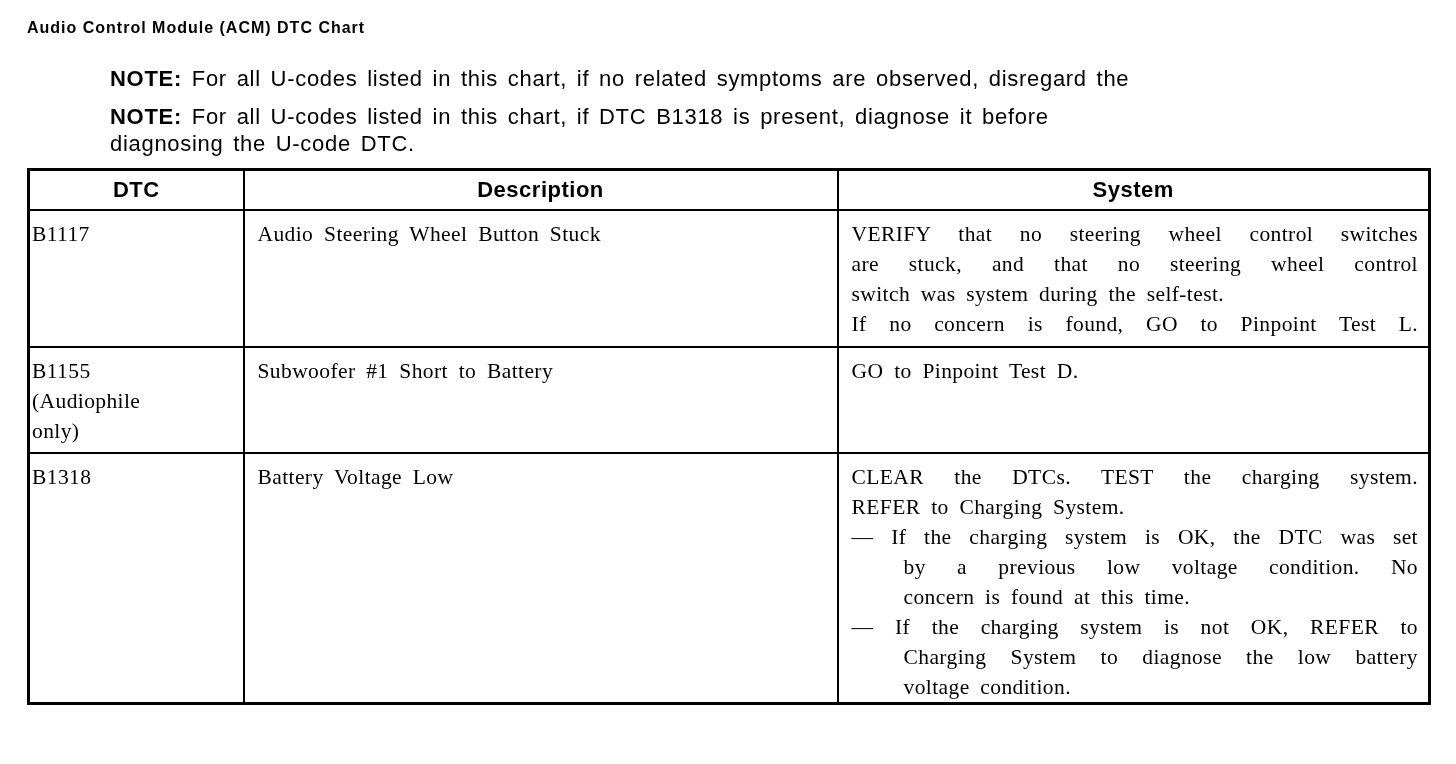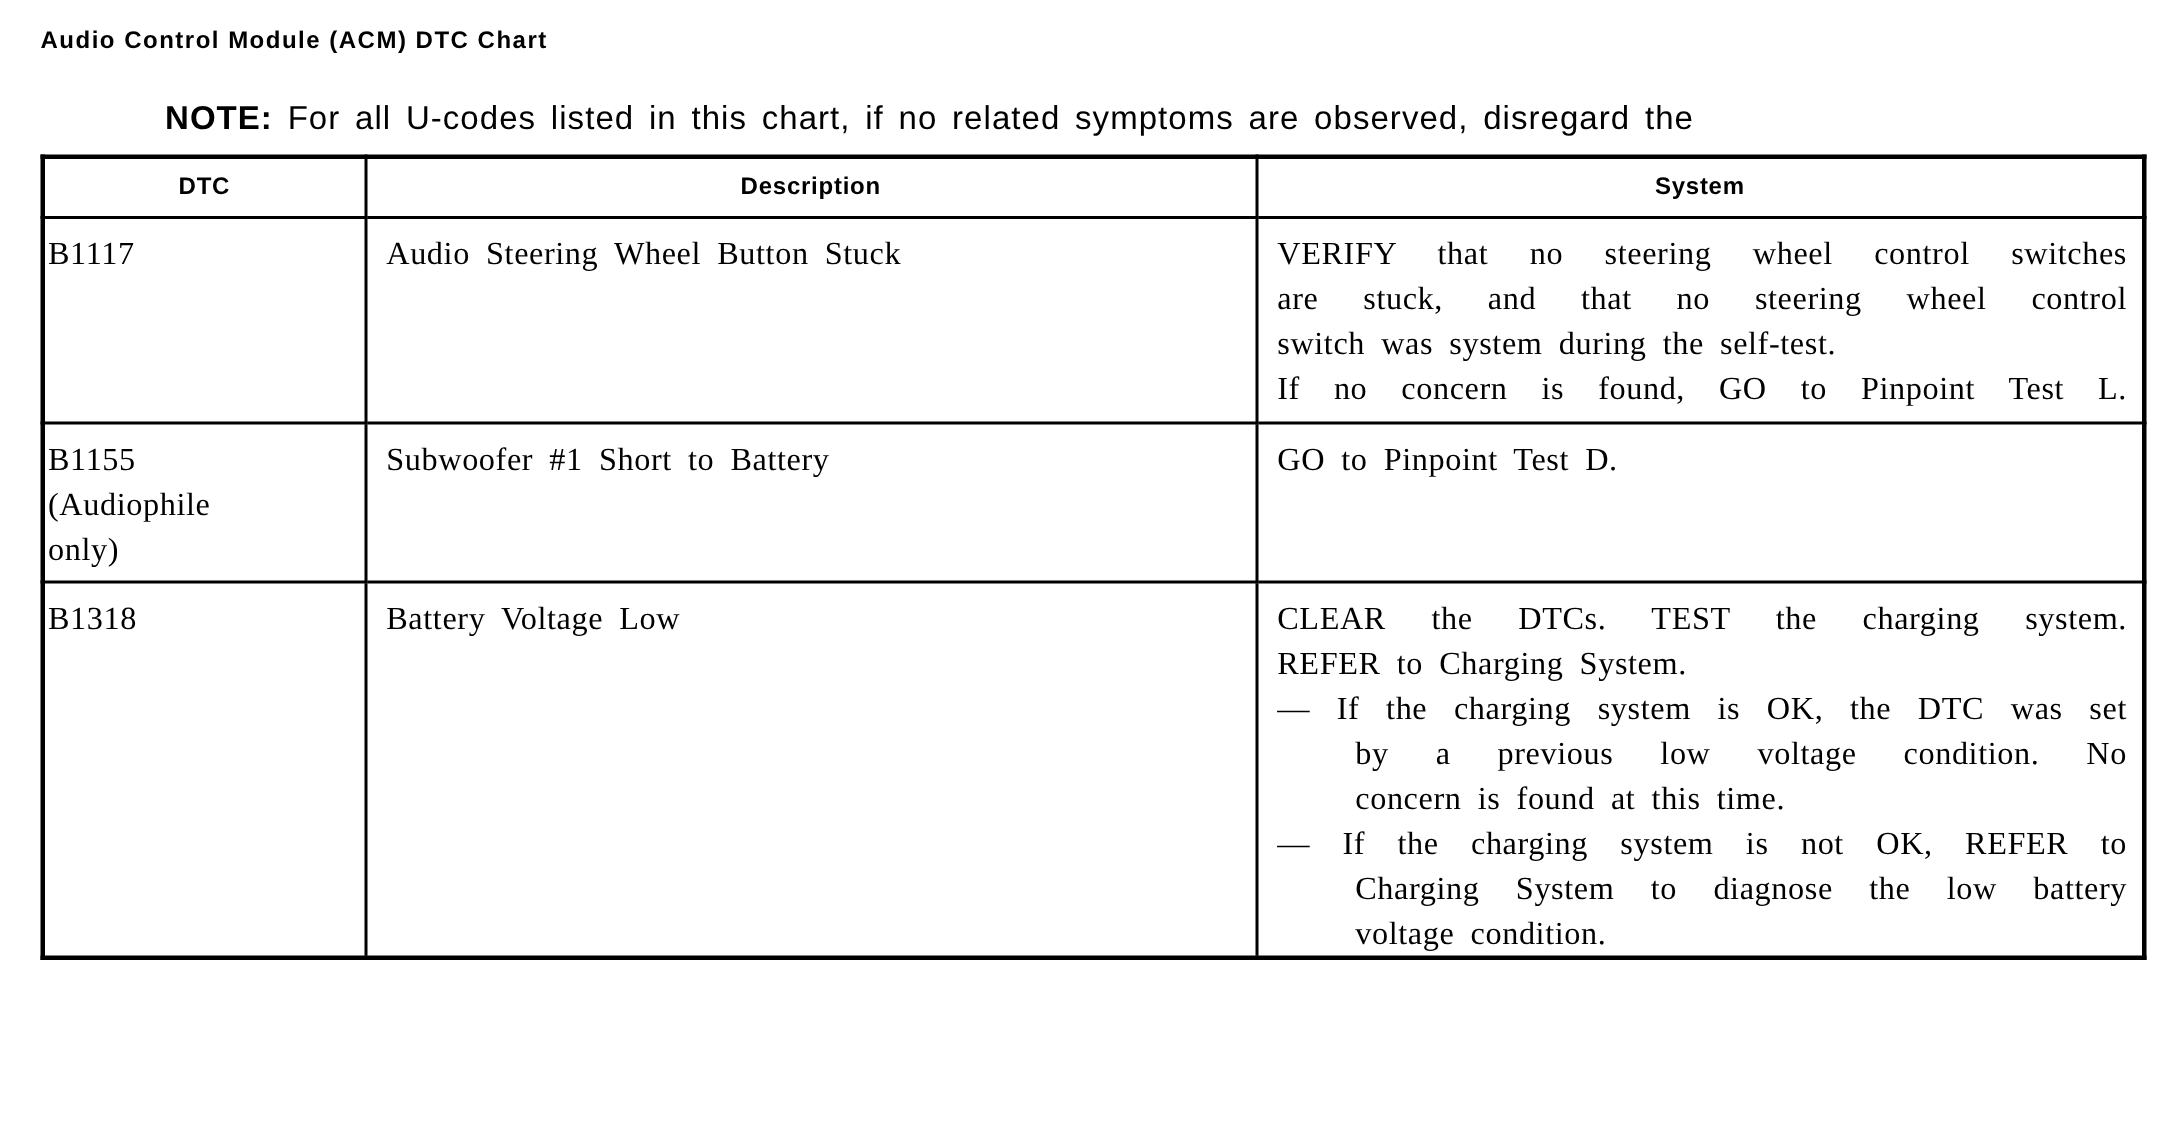--- a/index.html
+++ b/index.html
@@ -25,21 +25,21 @@
 
   table.dtc-table {
     width: 1401px; margin-top: 11px;
     border-collapse: collapse; table-layout: fixed;
     border: 3px solid #000;
   }
   .dtc-table th, .dtc-table td { border: 2px solid #000; }
   .dtc-table thead tr { height: 40px; }
   .dtc-table th {
     font-family: "Liberation Sans", sans-serif;
-    font-size: 16px; font-weight: bold; letter-spacing: 0.5px;
+    font-size: 22px; font-weight: bold; letter-spacing: 0.5px;
     text-align: center; vertical-align: middle;
   }
   .dtc-table td {
     font-family: "Liberation Serif", serif;
     font-size: 21.5px; line-height: 30px;
     letter-spacing: 0.4px; word-spacing: 5px;
     vertical-align: top;
     padding: 8px 10px 0 13px;
   }
   .dtc-table td.dtc-cell { text-align: center; padding-left: 2px; padding-right: 2px; }
@@ -56,20 +56,24 @@
 <body>
 
 <div class="page">
 
   <h1 class="title">Audio Control Module (ACM) DTC Chart</h1>
 
   <div class="note">
     <div class="note-line"><span class="note-label">NOTE:</span> <span>For all U-codes listed in this chart, if no related symptoms are observed, disregard the</span></div>
   </div>
 
+  <div class="note">
+    <div class="note-line"><span class="note-label">NOTE:</span> <span>For all U-codes listed in this chart, if DTC B1318 is present, diagnose it before</span></div>
+    <div class="note-line">diagnosing the U-code DTC.</div>
+  </div>
 
   <table class="dtc-table">
     <colgroup>
       <col style="width:215px">
       <col style="width:594px">
       <col style="width:592px">
     </colgroup>
     <thead>
       <tr>
         <th>DTC</th>

